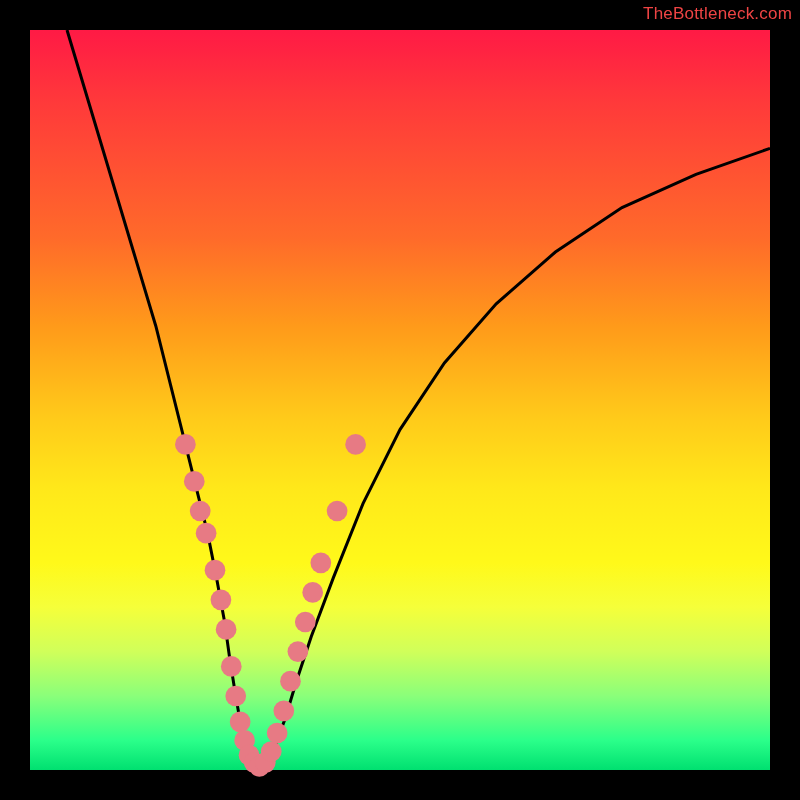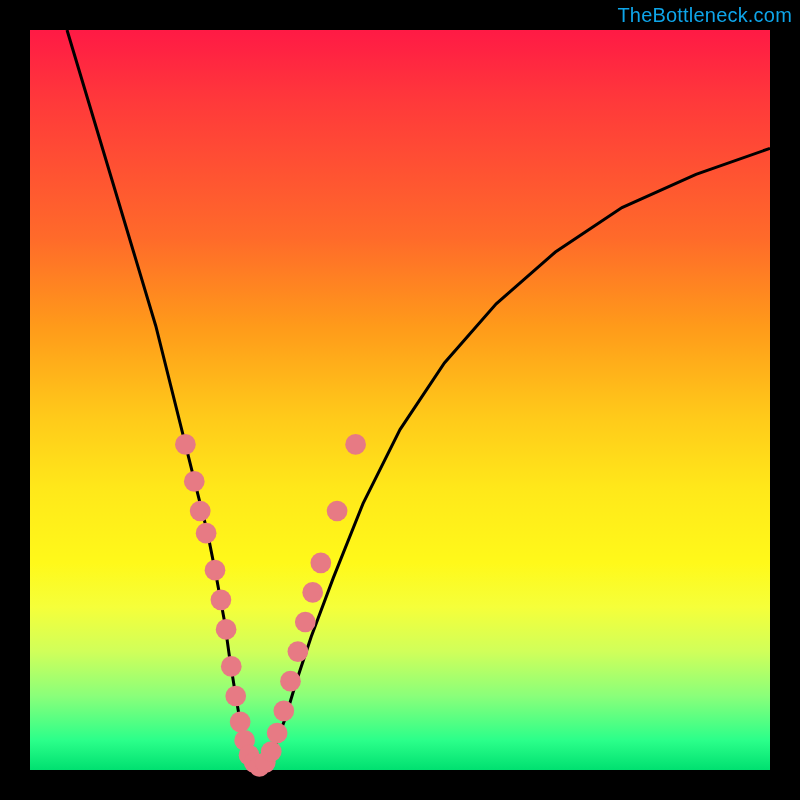--- a/index.html
+++ b/index.html
@@ -36,22 +36,22 @@
       #d0ff5a 84%,
       #8aff7a 90%,
       #2bff8a 96%,
       #00e070 100%
     );
   }
   .watermark {
     position: absolute;
     top: 4px;
     right: 8px;
-    color: #0ea5e9;
-    font-size: 20px;
+    color: #ef4444;
+    font-size: 17px;
     font-weight: 400;
     letter-spacing: 0.2px;
     user-select: none;
   }
   svg.curve {
     position: absolute;
     left: 0;
     top: 0;
     width: 740px;
     height: 740px;

